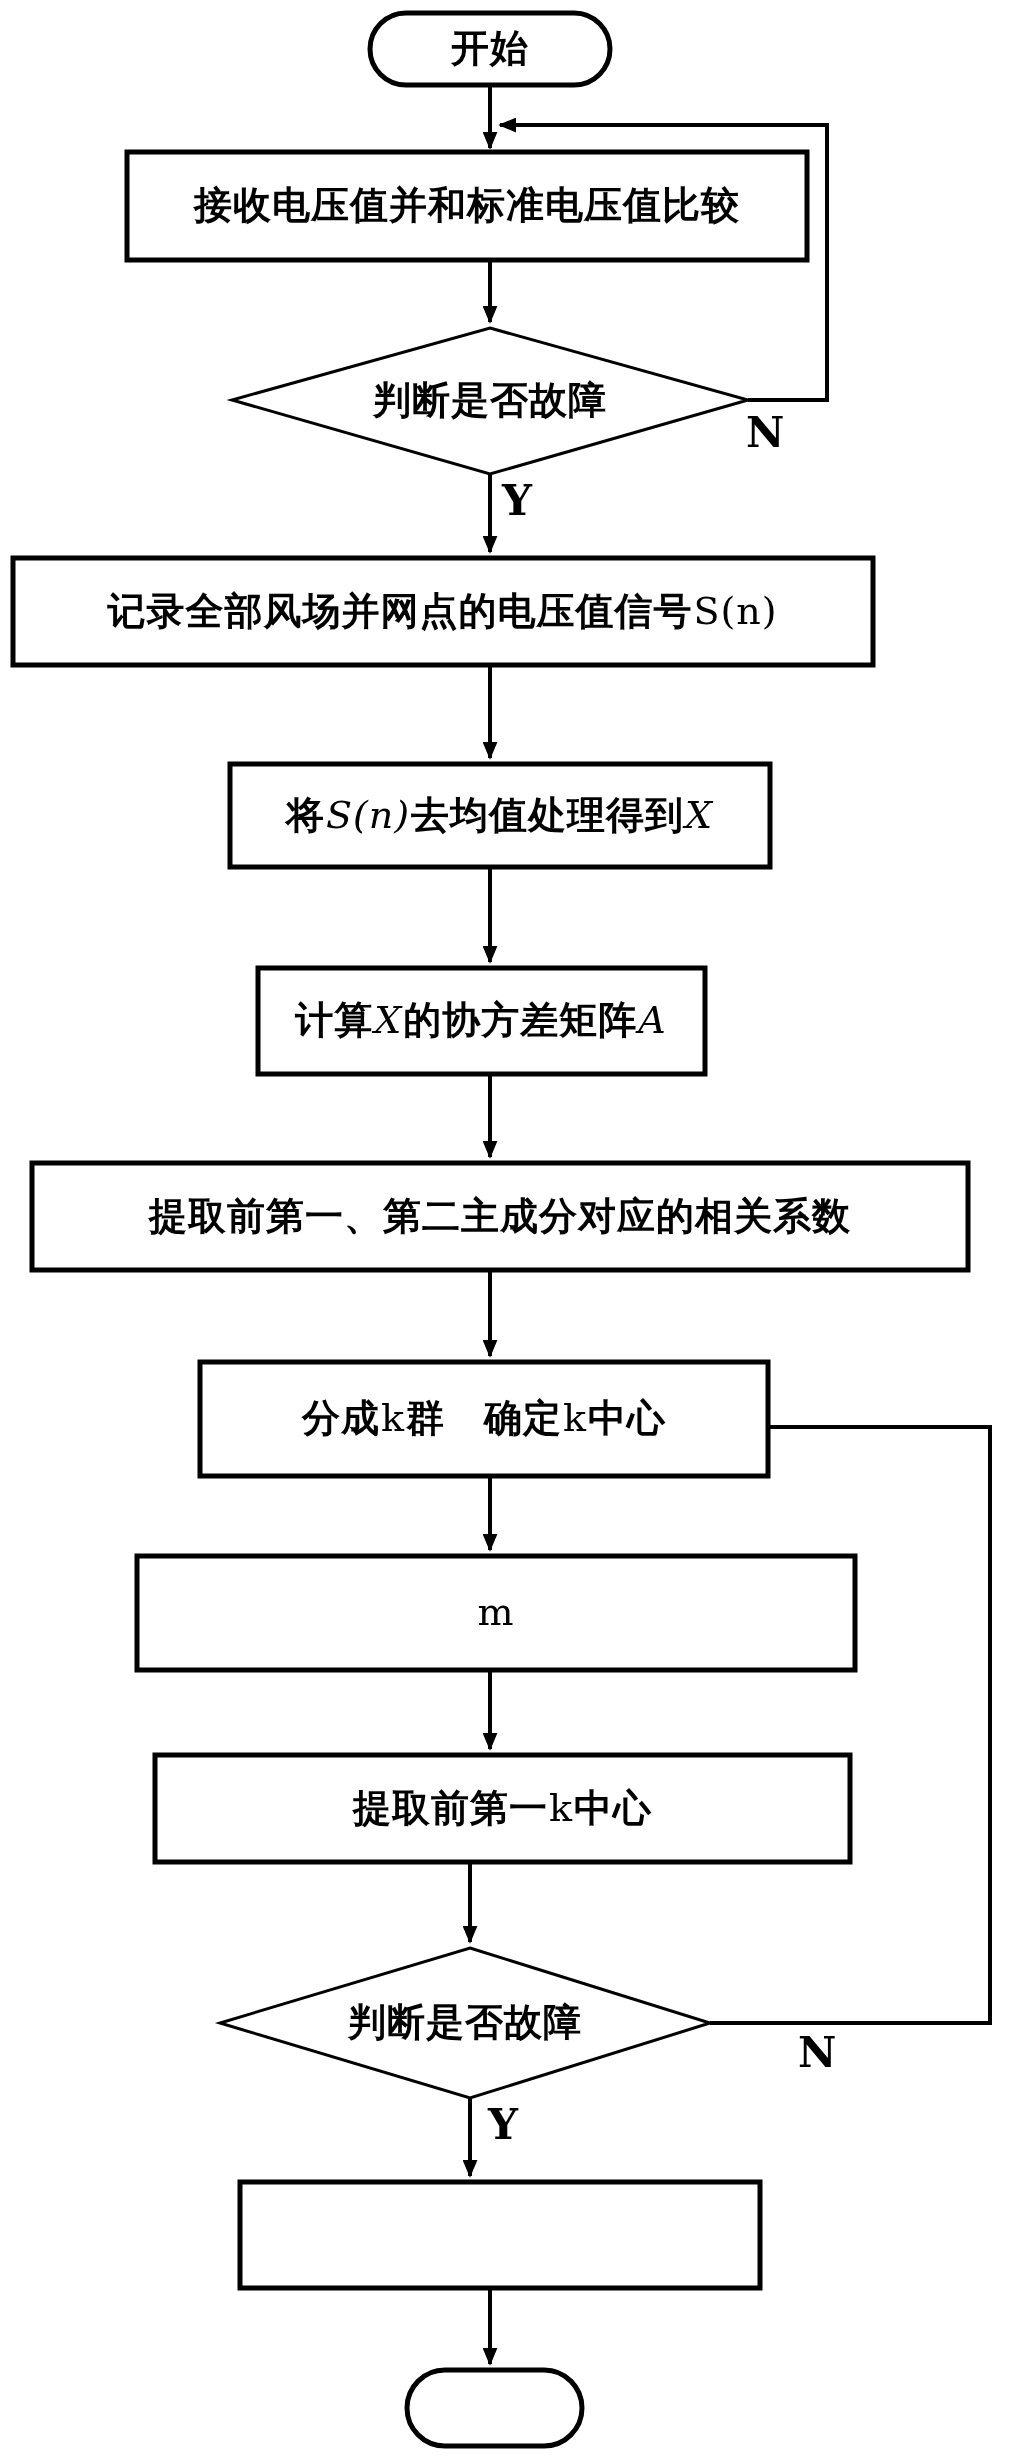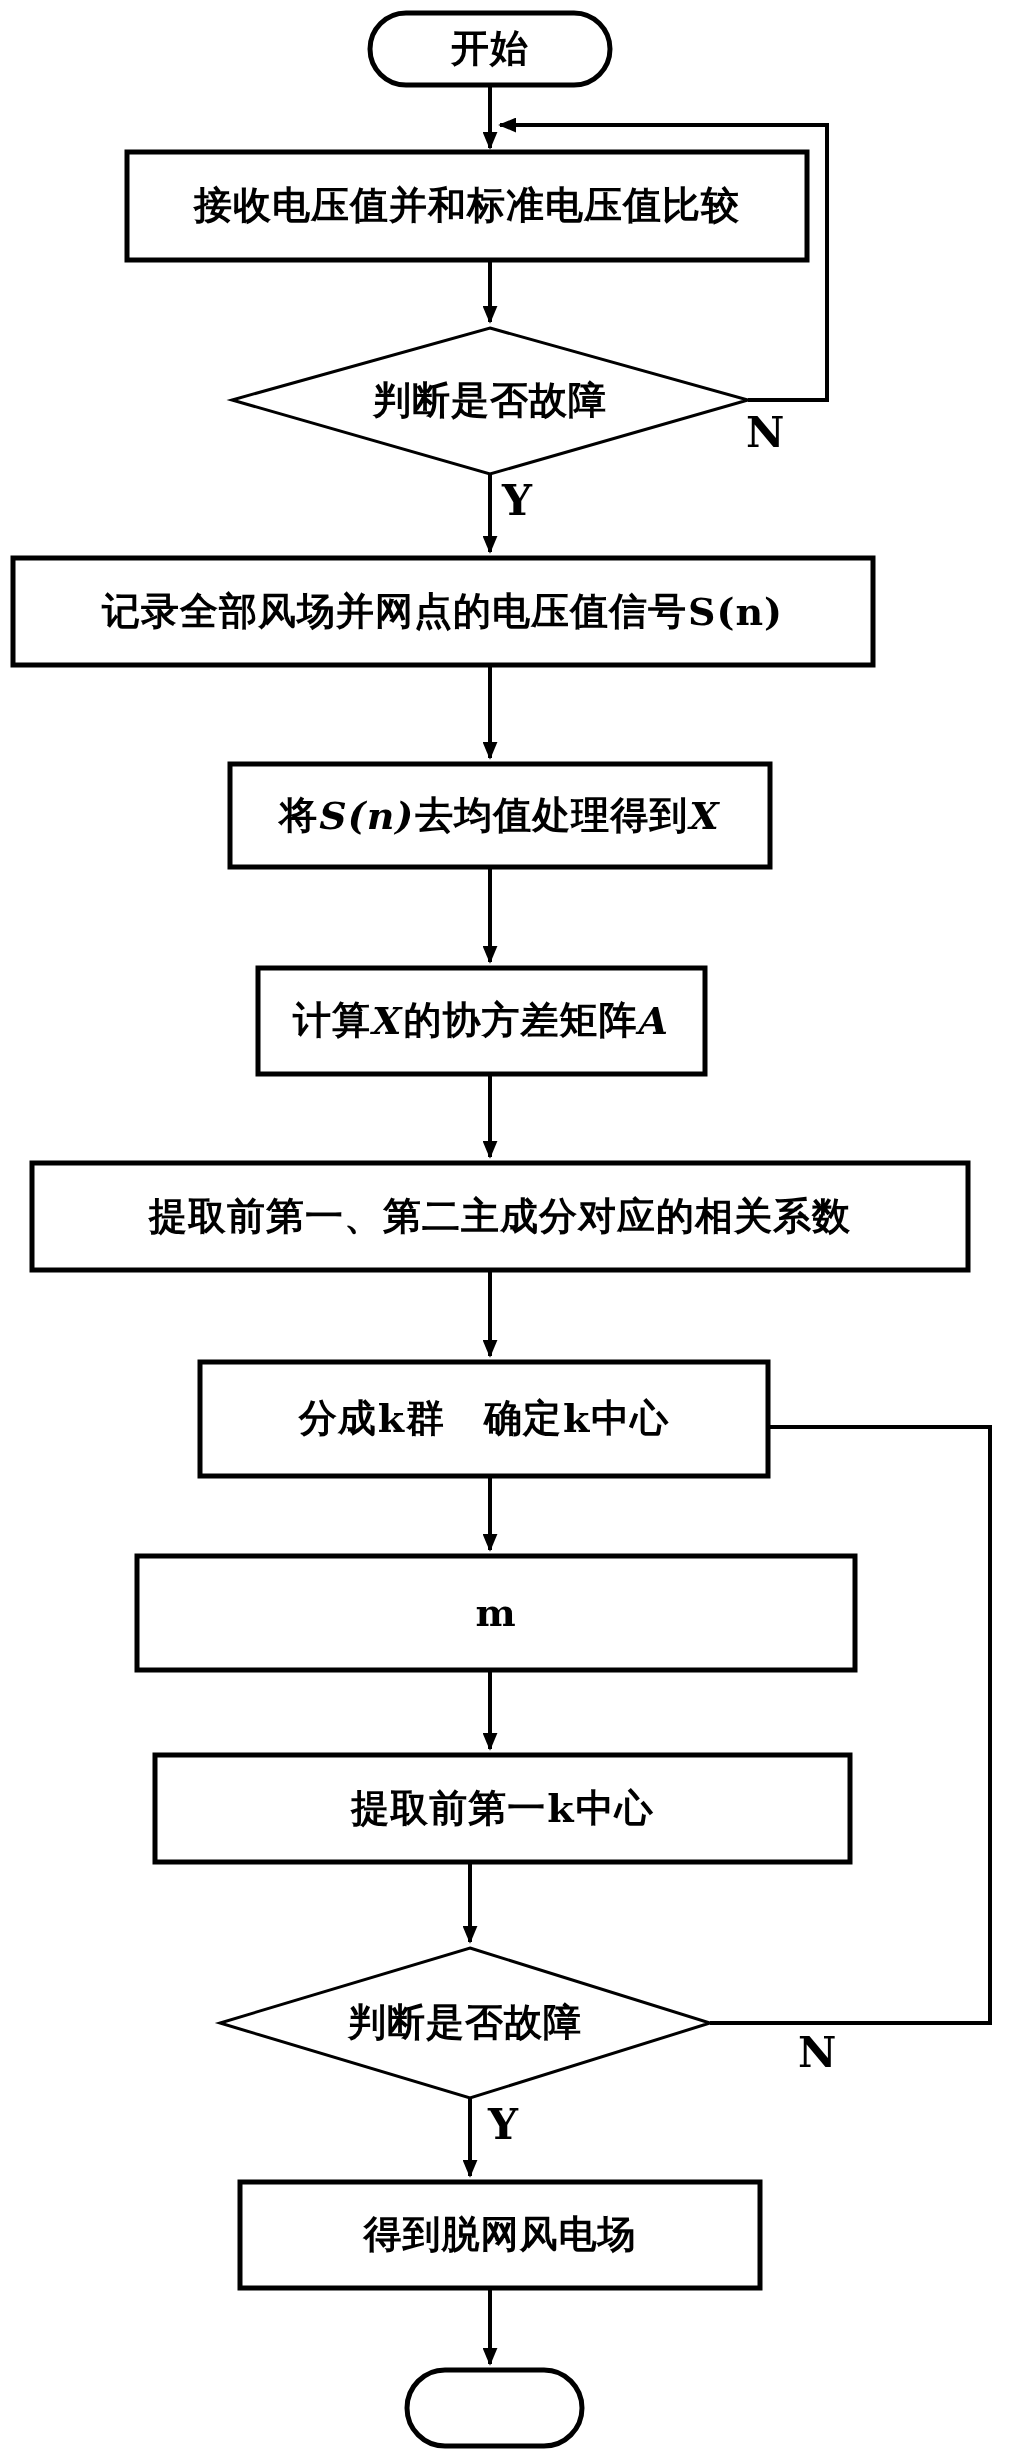--- a/index.html
+++ b/index.html
@@ -18,21 +18,21 @@
     text-align:center;
     font-weight:700;
     font-size:38px;
     line-height:1.1;
     color:#000;
     white-space:nowrap;
     letter-spacing:1px;
   }
   .node-label .var{
     font-family:"DejaVu Serif", serif;
-    font-weight:700;
+    font-weight:400;
     padding:0 1px;
   }
   .node-label .var.italic{font-style:italic;}
   .edge-label{
     position:absolute;
     font-family:"DejaVu Serif", serif;
     font-weight:700;
     font-size:42px;
     color:#000;
     line-height:1;
@@ -132,23 +132,20 @@
   <div class="node-label" style="left:155px;top:1755px;width:695px;height:107px;">
     <span>提取前第一</span>
       <span class="var">k</span>
       <span>中心</span>
   </div>
 
   <div class="node-label" style="left:220px;top:1948px;width:490px;height:150px;">
     <span>判断是否故障</span>
   </div>
 
-  <div class="node-label" style="left:240px;top:2182px;width:520px;height:106px;">
-    <span>得到脱网风电场</span>
-  </div>
 
 
   <div class="edge-label" style="left:746px;top:412px;">N</div>
   <div class="edge-label" style="left:502px;top:480px;">Y</div>
   <div class="edge-label" style="left:798px;top:2032px;">N</div>
   <div class="edge-label" style="left:488px;top:2104px;">Y</div>
 
 </div>
 
 </body></html>

